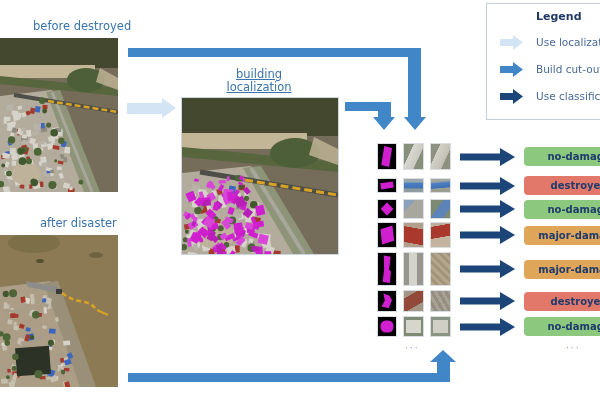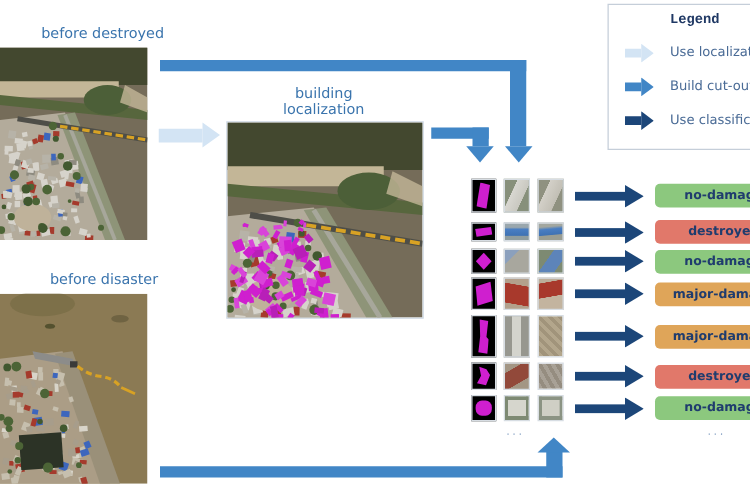--- a/index.html
+++ b/index.html
@@ -4,21 +4,21 @@
 <style>
   html,body{margin:0;padding:0;background:#fff;}
   body{width:600px;height:400px;overflow:hidden;position:relative;
        font-family:"DejaVu Sans", sans-serif;}
   .abs{position:absolute;}
 
   
   .sec-label{color:#3a74ad;font-size:11.5px;}
   #before-label{left:33px;top:19px;}
   #after-label{left:40px;top:216px;}
-  #loc-label{left:181px;top:68px;width:156px;text-align:center;line-height:13px;}
+  #loc-label{left:181px;top:68px;width:156px;text-align:center;line-height:13px;text-decoration:underline;}
 
   
   .sat{display:block;}
   #sat-before{left:0;top:38px;}
   #sat-after{left:0;top:235px;}
   #sat-loc{left:181px;top:97px;border:1px solid #ccd6e2;}
 
   
   .mb{background:#4186c6;}
   #arr-top-h{left:128px;top:48px;width:293px;height:9px;}
@@ -83,32 +83,32 @@
   .pill{width:110px;height:19px;margin-left:9px;border-radius:4px;flex:none;
         display:flex;align-items:center;justify-content:center;
         color:#1f3c6e;font-size:10px;font-weight:bold;}
 
   .dots{color:#7f9cc0;font-size:9px;letter-spacing:2px;}
   #dots-patches{left:405px;top:343px;}
   #dots-labels{left:566px;top:343px;}
 
   
   #legend{left:486px;top:3px;width:130px;height:115px;border:1px solid #c5ced9;background:#fff;}
-  #legend-title{left:536px;top:10px;color:#1f3864;font-size:11px;font-weight:bold;font-family:Liberation Mono, monospace;}
+  #legend-title{left:536px;top:10px;color:#1f3864;font-size:11px;font-weight:bold;}
   .leg-arrow{position:absolute;left:500px;width:23px;height:15px;}
   .leg-label{position:absolute;left:536px;color:#4a6b96;font-size:10.5px;white-space:nowrap;}
   #leg-a1{top:35px;} #leg-l1{top:36px;}
   #leg-a2{top:62px;} #leg-l2{top:63px;}
   #leg-a3{top:89px;} #leg-l3{top:90px;}
 </style>
 </head>
 <body>
 
 <div class="abs sec-label" id="before-label">before destroyed</div>
-<div class="abs sec-label" id="after-label">before disaster</div>
+<div class="abs sec-label" id="after-label">after disaster</div>
 <div class="abs sec-label" id="loc-label">
   <span>building</span><br>
   <span>localization</span>
 </div>
 
 <svg class="abs sat" id="sat-before" width="118" height="154" viewBox="0 0 118 154">
     <rect width="118" height="154" fill="#756c59"></rect>
     <rect width="118" height="30" fill="#43482f"></rect>
     <rect y="27" width="95" height="13" fill="#c3b697"></rect>
     <path d="M0,38 L118,50 L118,58 L0,46 Z" fill="#57663d"></path>

